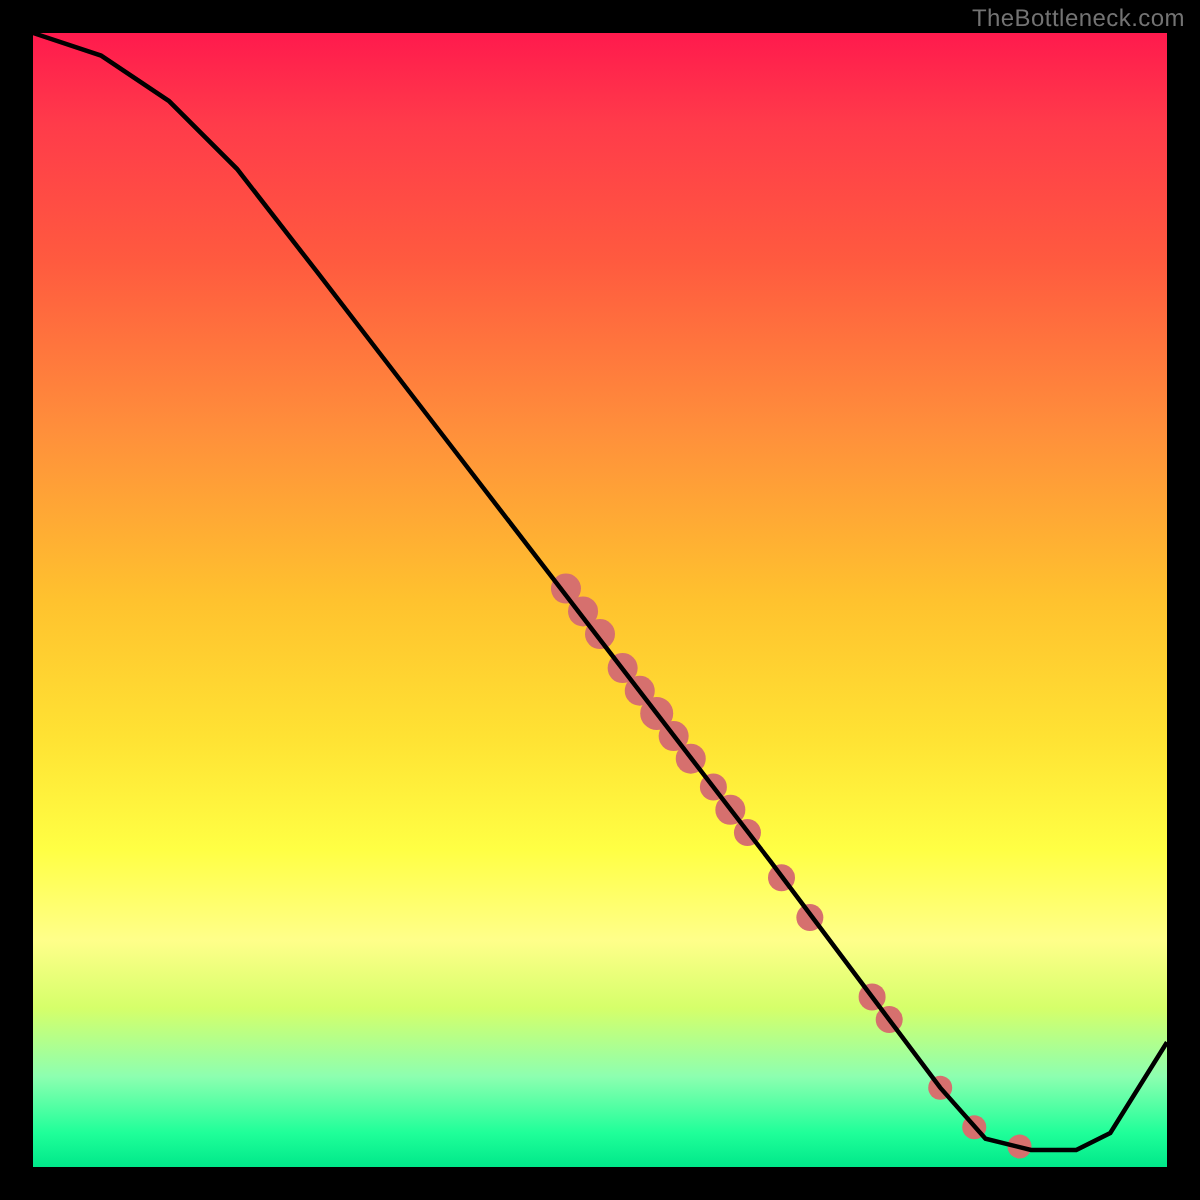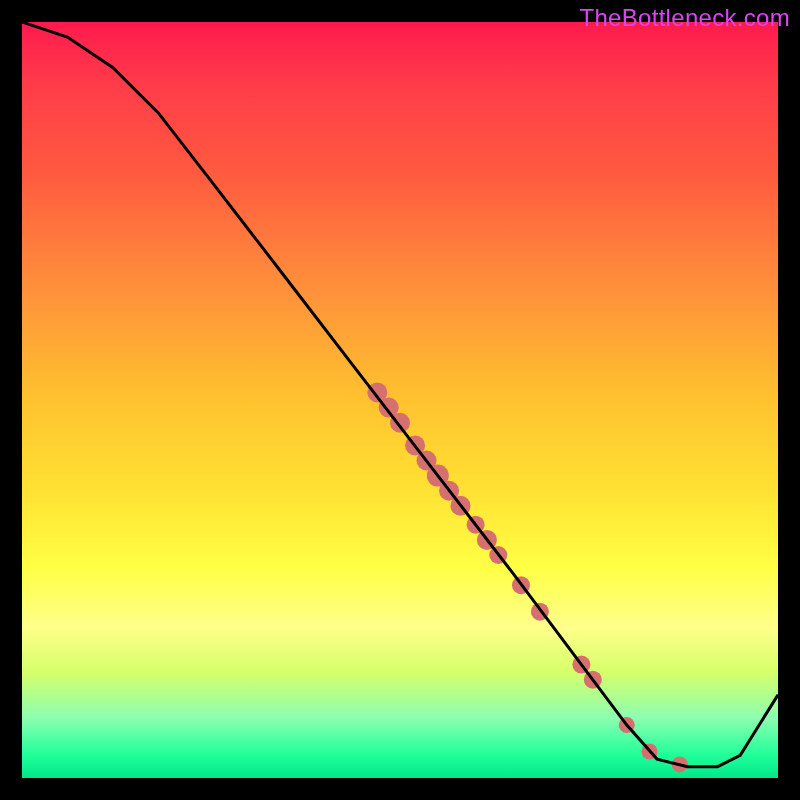--- a/index.html
+++ b/index.html
@@ -41,22 +41,22 @@
       #d5ff6a 86%,
       #8dffb0 92%,
       #1fff99 97%,
       #00e88a 100%
     );
   }
   .watermark {
     position: absolute;
     top: 4px;
     right: 10px;
-    color: #d946ef;
-    font-size: 24px;
+    color: #737373;
+    font-size: 16px;
     font-weight: 500;
     letter-spacing: 0.3px;
     user-select: none;
     z-index: 5;
   }
   svg.overlay {
     position: absolute;
     inset: 0;
     width: 100%;
     height: 100%;

